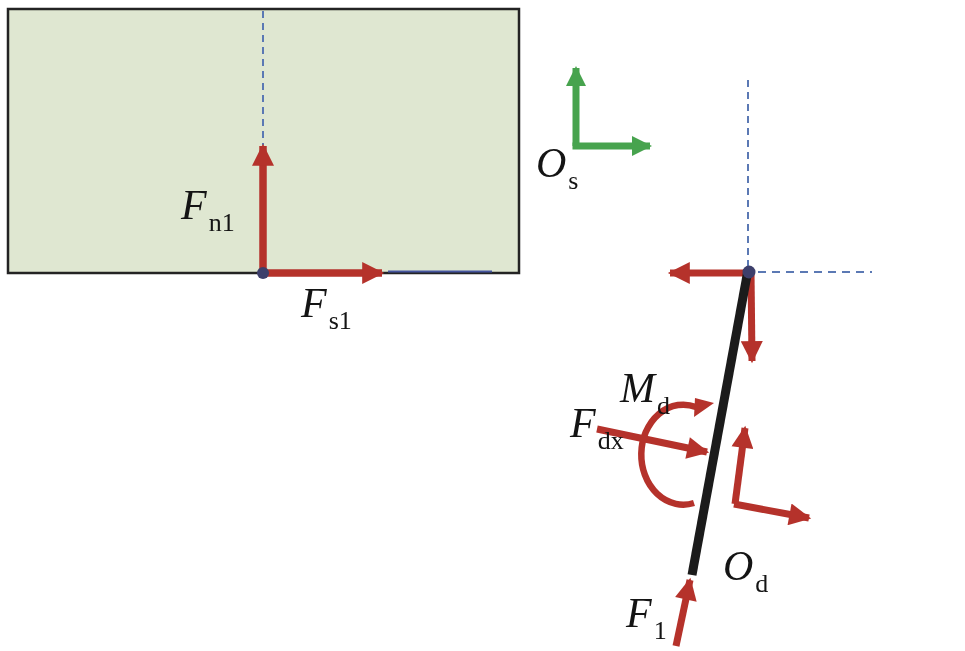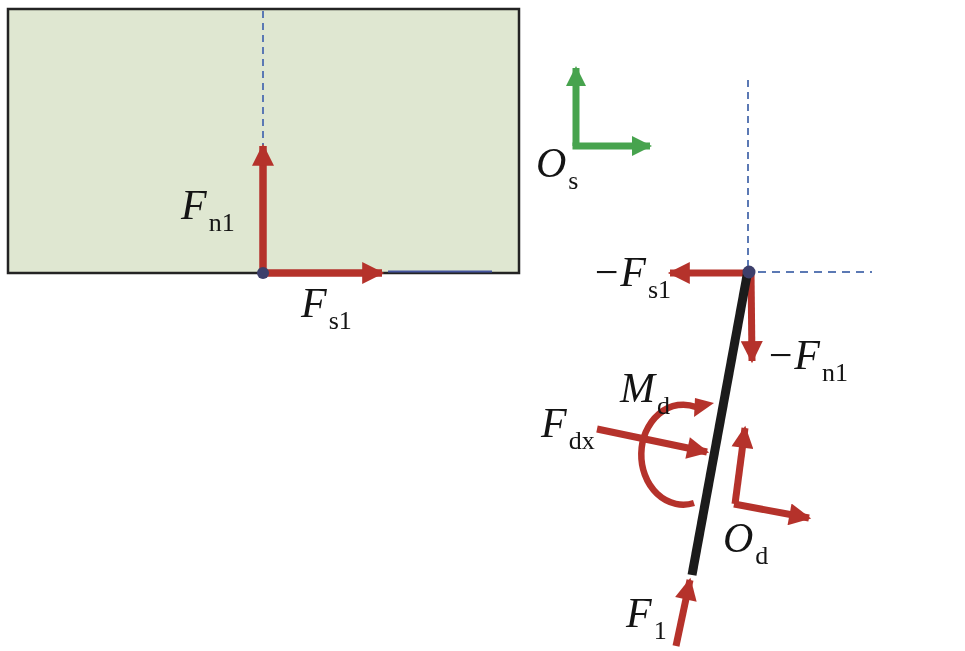--- a/index.html
+++ b/index.html
@@ -74,32 +74,26 @@
 
   <div class="lbl" style="left:181px;top:184px">
     <span class="main">F</span><span class="sub">n1</span>
   </div>
   <div class="lbl" style="left:301px;top:282px">
     <span class="main">F</span><span class="sub">s1</span>
   </div>
   <div class="lbl" style="left:536px;top:142px">
     <span class="main">O</span><span class="sub">s</span>
   </div>
-  <div class="lbl" style="left:592px;top:251px">
-    <span class="main">−F</span><span class="sub">s1</span>
-  </div>
-  <div class="lbl" style="left:766px;top:334px">
-    <span class="main">−F</span><span class="sub">n1</span>
-  </div>
   <div class="lbl" style="left:620px;top:367px">
     <span class="main">M</span><span class="sub">d</span>
   </div>
-  <div class="lbl" style="left:541px;top:402px">
+  <div class="lbl" style="left:570px;top:402px">
     <span class="main">F</span><span class="sub">dx</span>
   </div>
-  <div class="lbl" style="left:723px;top:517px">
+  <div class="lbl" style="left:723px;top:545px">
     <span class="main">O</span><span class="sub">d</span>
   </div>
   <div class="lbl" style="left:626px;top:592px">
     <span class="main">F</span><span class="sub">1</span>
   </div>
 
 </div>
 
 </body></html>

